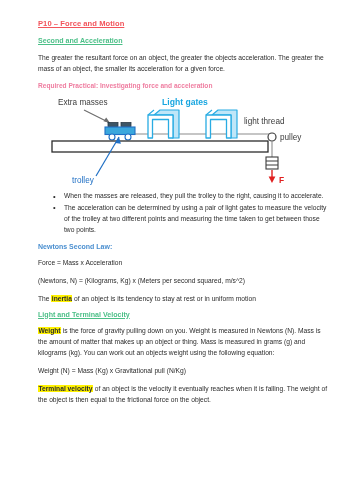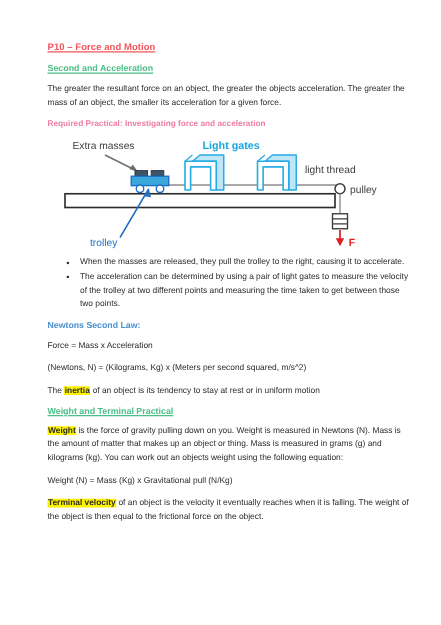--- a/index.html
+++ b/index.html
@@ -12,21 +12,21 @@
     height: 500px;
     overflow: hidden;
     font-family: "Liberation Sans", sans-serif;
   }
   .page {
     position: relative;
     width: 353px;
     height: 500px;
     background: #ffffff;
     box-sizing: border-box;
-    padding: 34px 22px 0 38px;
+    padding: 20px 22px 0 38px;
   }
 
   
   .h-title {
     color: #f2545b;
     font-weight: bold;
     font-size: 7.6px;
     text-decoration: underline;
     letter-spacing: .05px;
     margin: 0 0 10px 0;
@@ -199,21 +199,21 @@
   <h2 class="h-blue">Newtons Second Law:</h2>
 
   <p class="body">Force = Mass x Acceleration</p>
 
   <p class="body">(Newtons, N) = (Kilograms, Kg) x (Meters per second squared, m/s^2)</p>
 
   <p class="body">
     <span>The </span><span class="hl">inertia</span><span> of an object is its tendency to stay at rest or in uniform motion</span>
   </p>
 
-  <h2 class="h-green">Weight and Terminal Practical</h2>
+  <h2 class="h-green">Light and Terminal Velocity</h2>
 
   <p class="body">
     <span class="hl">Weight</span><span> is the force of gravity pulling down on you. Weight is measured in Newtons (N). Mass is the amount of matter that makes up an object or thing. Mass is measured in grams (g) and kilograms (kg). You can work out an objects weight using the following equation:</span>
   </p>
 
   <p class="body">Weight (N) = Mass (Kg) x Gravitational pull (N/Kg)</p>
 
   <p class="body">
     <span class="hl">Terminal velocity</span><span> of an object is the velocity it eventually reaches when it is falling. The weight of the object is then equal to the frictional force on the object.</span>
   </p>

